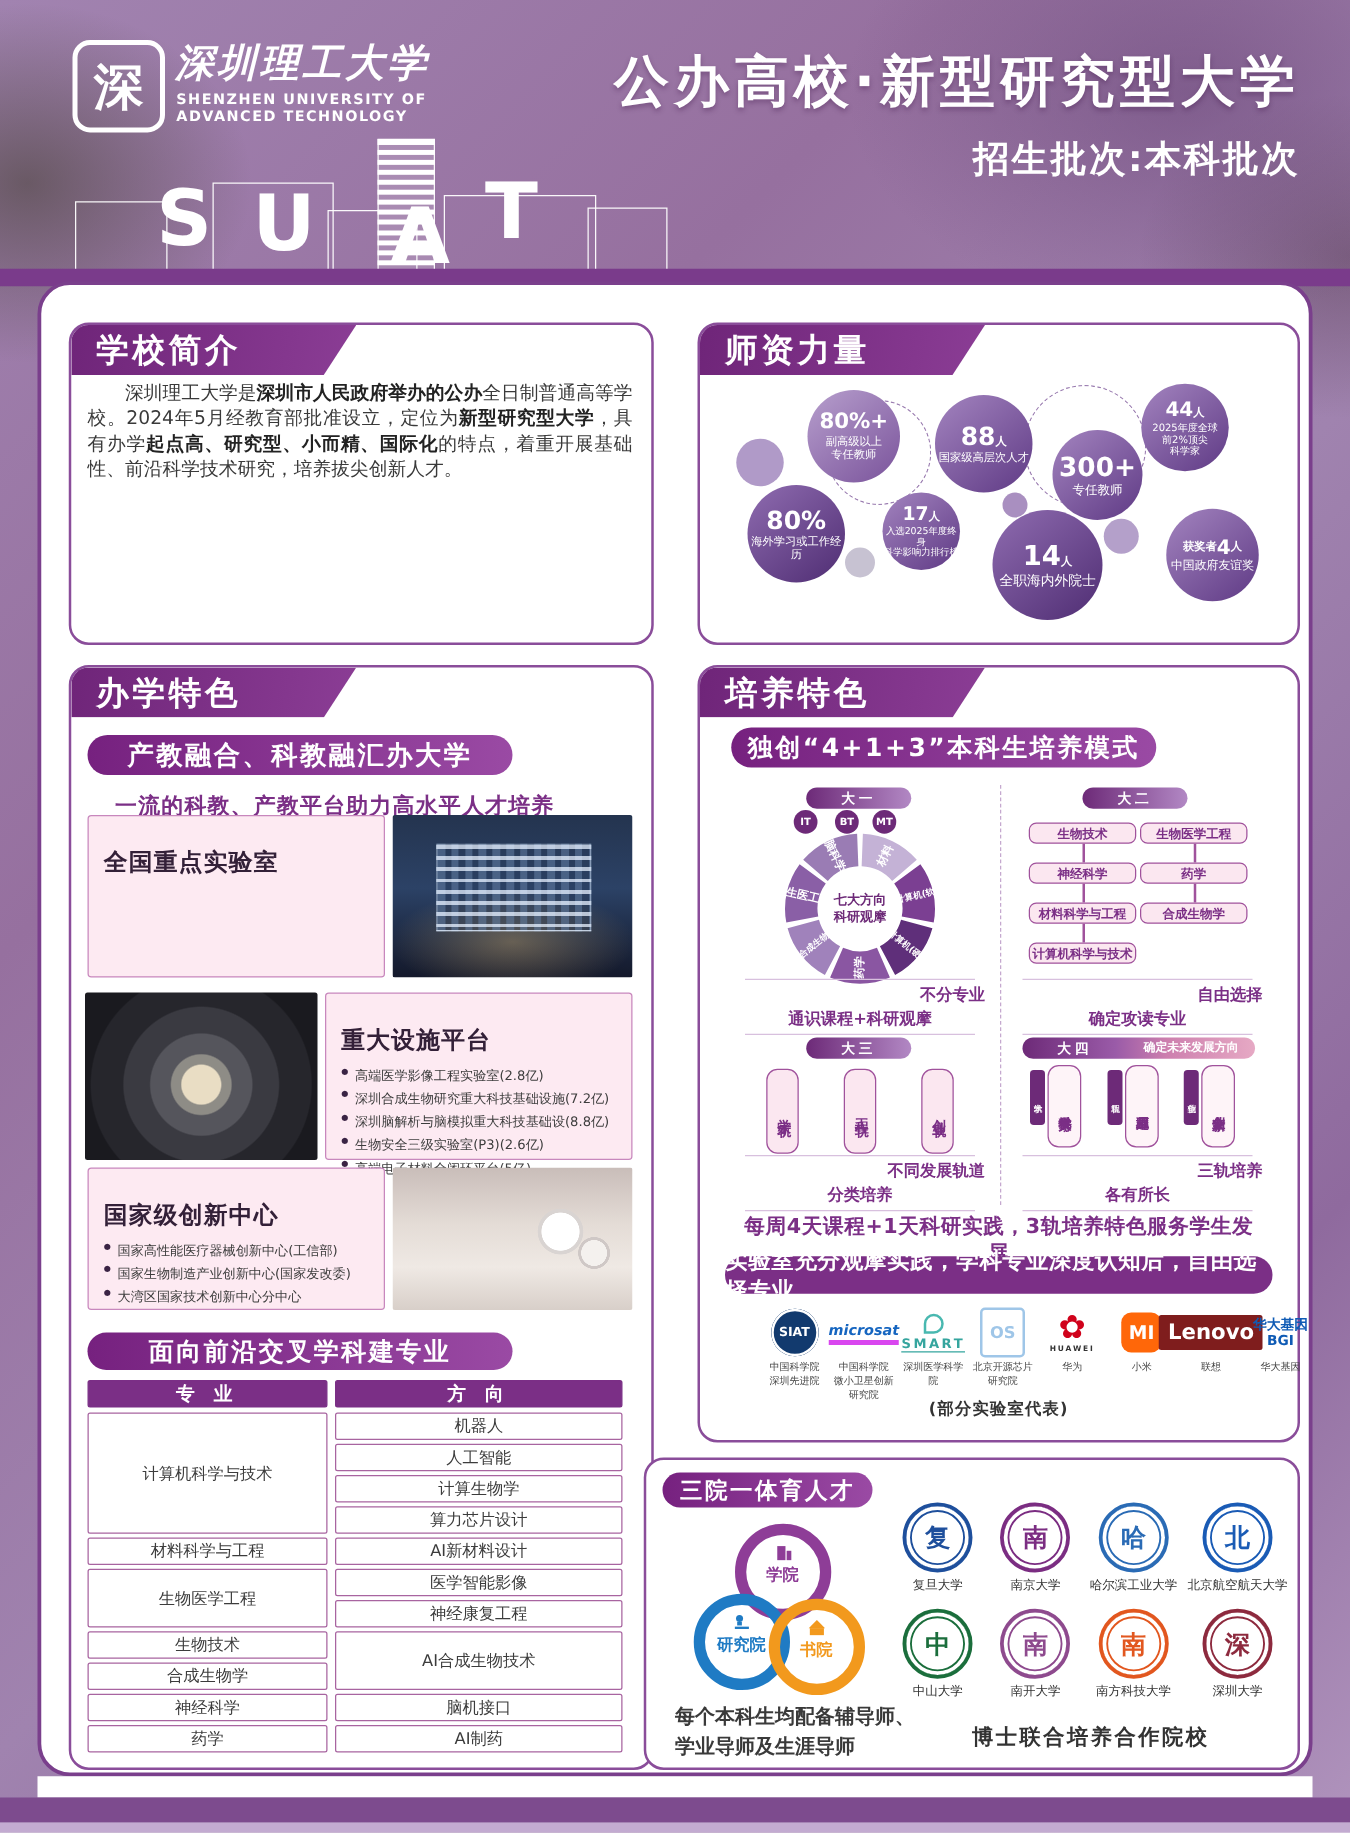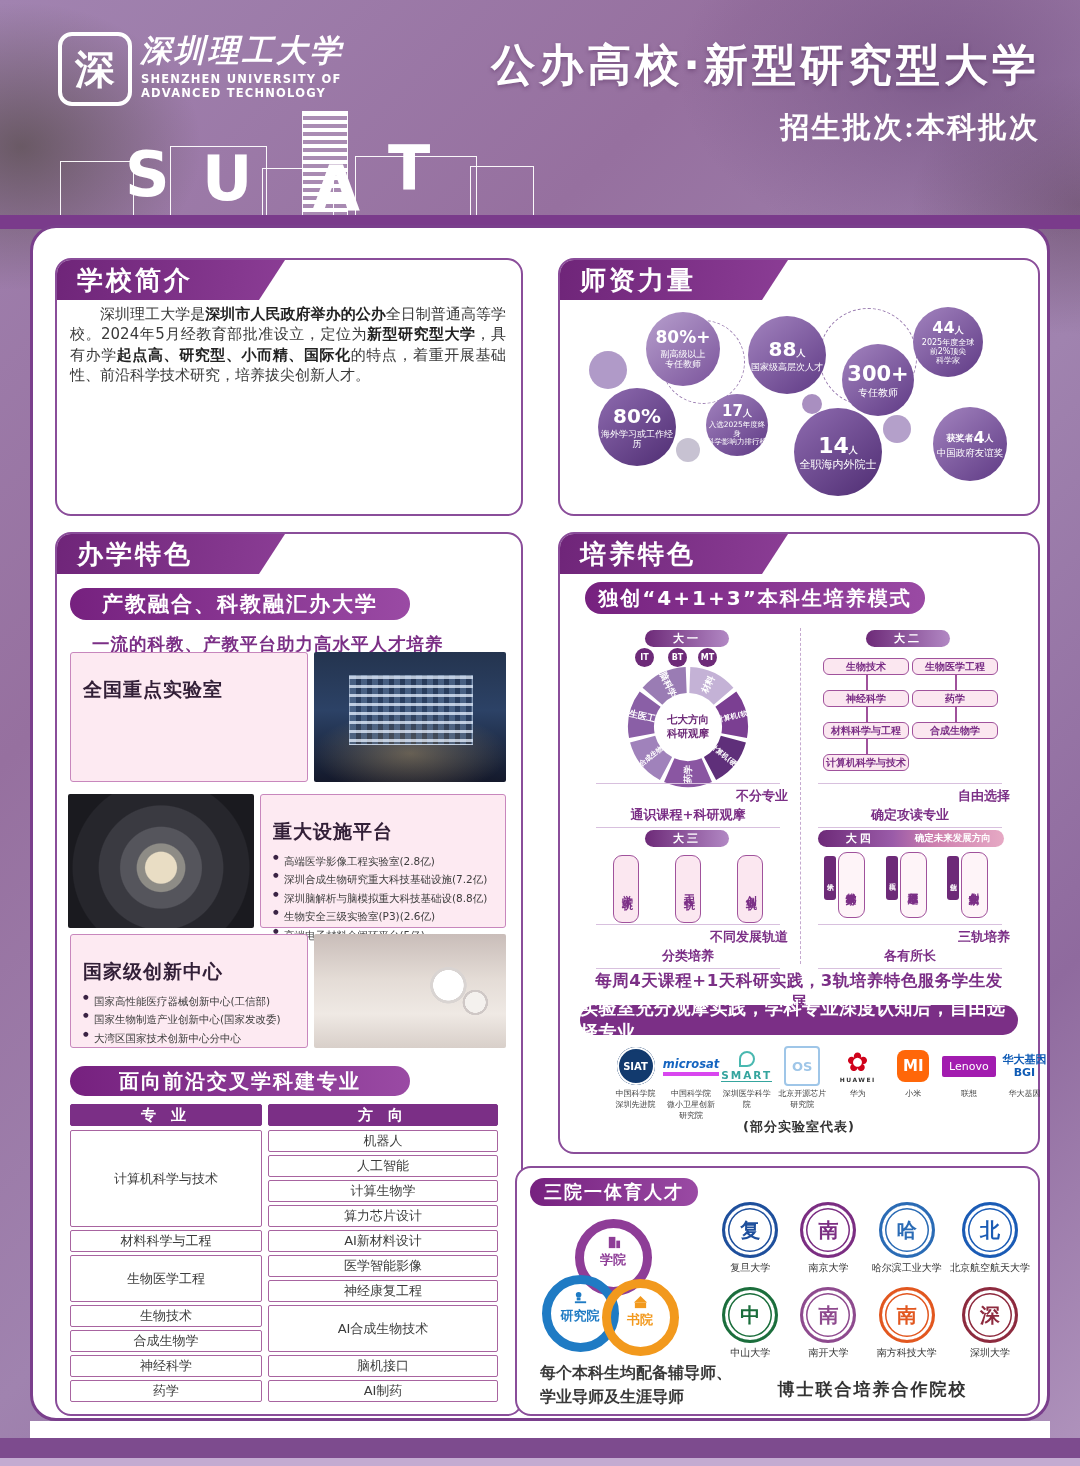--- a/index.html
+++ b/index.html
@@ -15,21 +15,21 @@
   .abs{position:absolute;}
   
   .seal{left:58px;top:32px;width:66px;height:66px;border:4px solid #fff;border-radius:14px;
     display:flex;align-items:center;justify-content:center;color:#fff;font-family:"DejaVu Serif","Liberation Serif",serif;
     font-size:40px;font-weight:bold;}
   .logo-cn{left:140px;top:30px;color:#fff;font-size:31px;font-weight:bold;letter-spacing:3px;
     font-family:"DejaVu Serif","Liberation Serif",serif;font-style:italic;}
   .logo-en{left:141px;color:#fff;font-size:11.5px;font-weight:bold;letter-spacing:1.2px;}
   .hd-title{right:40px;top:36px;width:600px;text-align:right;color:#fff;font-size:44px;font-weight:bold;
     letter-spacing:4px;text-shadow:0 2px 4px rgba(60,20,70,.35);}
-  .hd-sub{right:40px;top:108px;width:420px;text-align:right;color:#fff;font-size:29px;font-weight:bold;letter-spacing:2px;font-family:Liberation Serif, serif;}
+  .hd-sub{right:40px;top:108px;width:420px;text-align:right;color:#fff;font-size:29px;font-weight:bold;letter-spacing:2px;}
   .skyline{left:40px;top:106px;width:540px;height:112px;}
   .bld{position:absolute;border:1.5px solid rgba(255,255,255,.95);}
   .bld.striped{background:repeating-linear-gradient(180deg,#fff 0 4px,rgba(255,255,255,.15) 4px 8px);}
   .sky-letter{position:absolute;color:#fff;font-size:62px;font-weight:bold;line-height:1;}
   .ground{left:0;top:215px;width:1080px;height:14px;background:#7a3b8b;}
   
   .card{left:30px;top:225px;width:1020px;height:1196px;background:#fff;border:3px solid #7a3f8c;border-radius:26px;box-sizing:border-box;}
   .secbox{position:absolute;background:#fff;border:2px solid #8a4d9a;border-radius:16px;box-sizing:border-box;}
   .ribbon{position:absolute;height:40px;background:linear-gradient(100deg,#6f2579,#8b3d95);
     color:#fff;font-weight:bold;font-size:26px;letter-spacing:3px;display:flex;align-items:center;
@@ -112,21 +112,21 @@
     display:flex;align-items:center;justify-content:center;box-shadow:inset 0 0 0 2px #fff,inset 0 0 0 4px #123a6e;}
   .mk-microsat{color:#1565c0;font-style:italic;font-weight:bold;font-size:11.5px;border-bottom:4px solid #d946ef;padding-bottom:1px;}
   .mk-smart{color:#35a59e;font-weight:bold;font-size:10.5px;letter-spacing:2px;border-bottom:1.5px solid #35a59e;}
   .mk-smart-ic{width:12px;height:12px;border:2.5px solid #49b8b0;border-radius:50% 50% 50% 0;margin:0 auto 2px auto;}
   .mk-os{width:32px;height:36px;border:2px solid #9fc6e8;color:#9fc6e8;font-weight:bold;font-size:13px;
     display:flex;align-items:center;justify-content:center;border-radius:4px;}
   .mk-hwflower{color:#d0021b;font-size:26px;line-height:1;}
   .mk-hwtext{font-size:6px;font-weight:bold;color:#333;letter-spacing:1.5px;margin-top:1px;}
   .mk-mi{width:32px;height:32px;background:#ff6709;border-radius:8px;color:#fff;font-weight:bold;font-size:15px;
     display:flex;align-items:center;justify-content:center;}
-  .mk-lenovo{background:#a21caf;color:#fff;font-size:11px;font-weight:normal;padding:4px 7px;border-radius:2px;}
+  .mk-lenovo{background:#7f1d1d;color:#fff;font-size:17px;font-weight:bold;padding:4px 7px;border-radius:2px;}
   .mk-bgi{color:#0f5bb5;font-weight:bold;font-size:11px;line-height:1.2;text-align:center;white-space:pre-line;}
   .plcap{position:absolute;text-align:center;font-weight:bold;color:#333;font-size:13px;letter-spacing:1px;}
   
   .venn{position:absolute;}
   .ring{position:absolute;border-radius:50%;border-style:solid;border-width:9px;box-sizing:border-box;background:transparent;}
   .vlabel{position:absolute;width:80px;text-align:center;font-weight:bold;font-size:13px;}
   .vlabel svg{display:block;margin:0 auto 1px auto;}
   .venn-cap{position:absolute;font-weight:bold;color:#3a3a3a;font-size:16px;line-height:1.5;white-space:pre-line;}
   .unigrid{position:absolute;display:grid;grid-template-columns:repeat(4,1fr);column-gap:8px;row-gap:12px;justify-items:center;}
   .uni{text-align:center;}
@@ -440,21 +440,21 @@
         <div class="mk-bgi">华大基因
 BGI</div>
       </div>
       <div class="cap">华大基因</div>
     </div>
   </div>
 <div class="plcap" style="left:588px;top:1118px;width:422px;">(部分实验室代表)</div>
 
 <div class="secbox" style="left:515px;top:1166px;width:525px;height:250px;"></div>
 <div class="pill" style="left:530px;top:1178px;width:168px;height:28px;font-size:18px;">三院一体育人才</div>
-<div class="venn" style="left:535px;top:1216px;width:200px;height:160px;" id="venn">
+<div class="venn" style="left:548px;top:1216px;width:200px;height:160px;" id="venn">
     <div class="ring" style="left: 39.5px; top: 2.5px; width: 77px; height: 77px; border-color: rgb(142, 61, 151);"></div>
     <div class="vlabel" style="left: 38px; top: 19px; color: rgb(142, 61, 151);">
       <svg width="15" height="15" viewBox="0 0 16 16">
         <rect x="3" y="2" width="7" height="12" fill="#8e3d97"></rect>
         <rect x="11" y="6" width="4" height="8" fill="#8e3d97"></rect>
       </svg>
       <div>学院</div>
     </div>
     <div class="ring" style="left: 6.5px; top: 58.5px; width: 77px; height: 77px; border-color: rgb(31, 123, 196);"></div>
     <div class="vlabel" style="left: 5px; top: 75px; color: rgb(31, 123, 196);">

